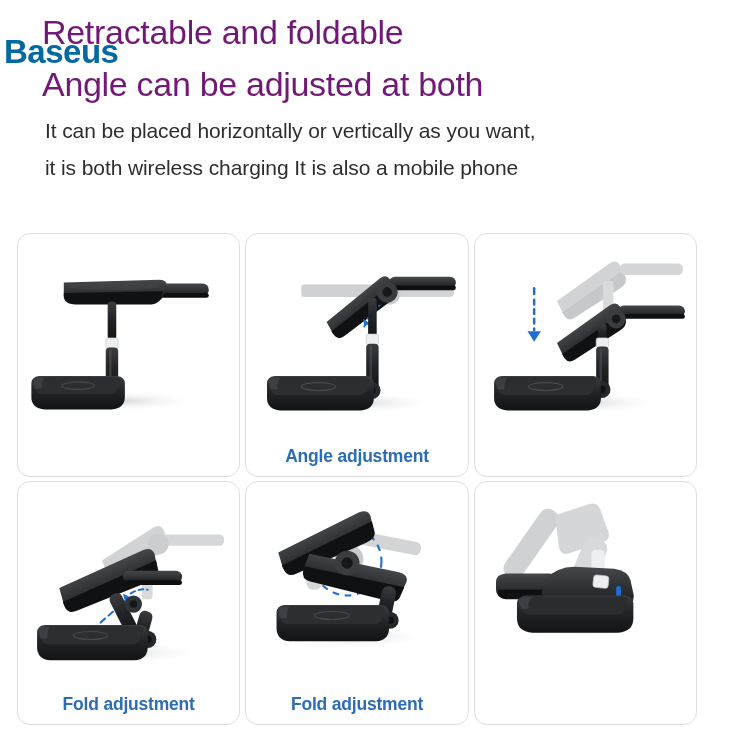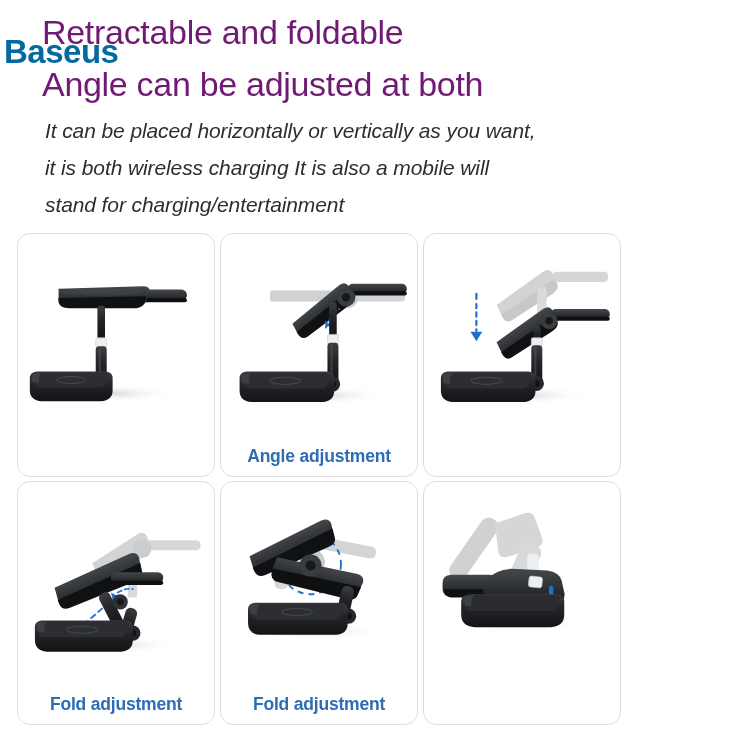--- a/index.html
+++ b/index.html
@@ -54,28 +54,28 @@
   .subcopy {
     position: absolute;
     left: 45px;
     top: 112px;
     width: 670px;
     color: #2e2e2e;
     font-size: 21px;
     line-height: 37px;
     letter-spacing: -0.1px;
   }
-  .subcopy .sl { display: block; white-space: nowrap; font-style: italic; }
+  .subcopy .sl { display: block; white-space: nowrap; }
 
   
   .grid {
     position: absolute;
     left: 17px;
     top: 233px;
-    width: 604px;
+    width: 680px;
     display: grid;
     grid-template-columns: repeat(3, 1fr);
     grid-template-rows: repeat(2, 244px);
     column-gap: 5px;
     row-gap: 4px;
   }
   .panel {
     position: relative;
     background: #ffffff;
     border: 1px solid #dedede;
@@ -107,22 +107,21 @@
 <body>
 
 <div class="watermark">Baseus</div>
 
 <div class="header">
   <div class="headline l1">Retractable and foldable</div>
   <div class="headline l2">Angle can be adjusted at both</div>
 
   <div class="subcopy">
     <span class="sl">It can be placed horizontally or vertically as you want,</span>
-    <span class="sl">it is both wireless charging It is also a mobile will</span>
-    <span class="sl">stand for charging/entertainment</span>
+    <span class="sl">it is both wireless charging It is also a mobile phone</span>
   </div>
 </div>
 
 <div class="grid">
 
   <div class="panel">
     <div class="stage">
       <svg viewBox="0 0 232 205" xmlns="http://www.w3.org/2000/svg">
         <defs>
           <linearGradient id="blk1" x1="0" y1="0" x2="0" y2="1">

